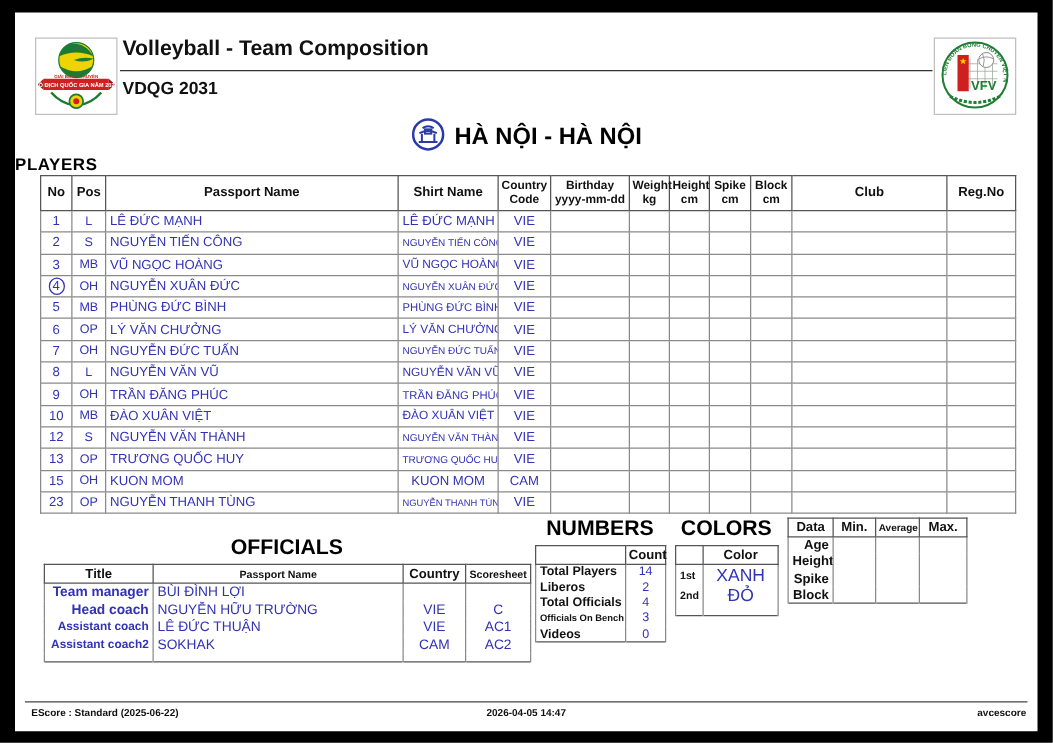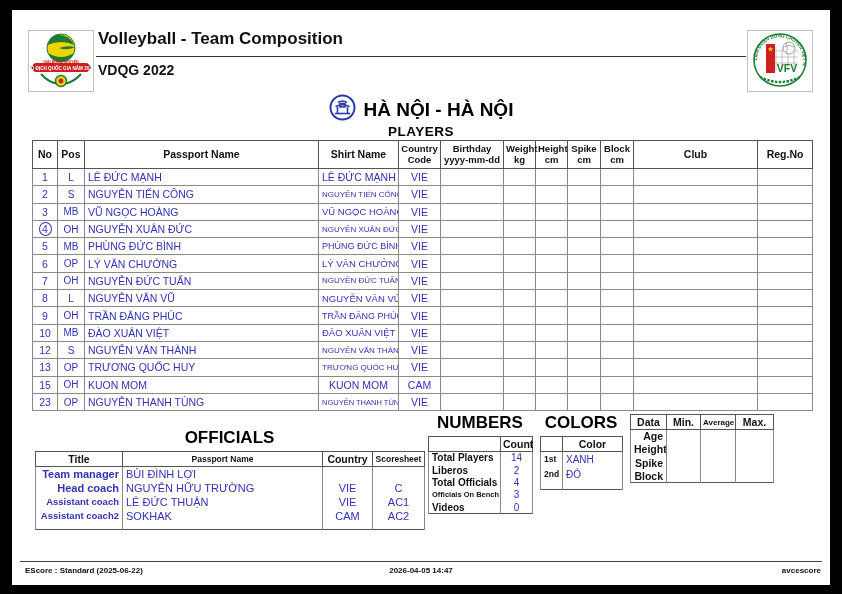--- a/index.html
+++ b/index.html
@@ -18,21 +18,21 @@
   #logo-left{left:16px;top:20px;width:66px;height:62px;}
   #logo-right{left:735px;top:20px;width:66px;height:62px;}
   .header-title{position:absolute;left:86px;top:19px;font-size:17px;font-weight:bold;color:var(--ink);}
   .header-rule{position:absolute;left:84px;top:46px;width:650px;border-top:1.5px solid #333;}
   .header-subtitle{position:absolute;left:86px;top:52px;font-size:14px;font-weight:bold;color:var(--ink);}
 
   
   .team-row{position:absolute;left:0;top:84px;width:100%;text-align:center;}
   .team-row .inner{display:inline-flex;align-items:flex-end;gap:8px;}
   .team-name{font-size:19px;font-weight:bold;color:#000;}
-  .players-heading{position:absolute;left:0;top:114px;width:100%;text-align:center;
+  .players-heading{position:absolute;left:0;top:114px;width:100%;text-align:left;
     font-size:13.5px;font-weight:bold;letter-spacing:.5px;color:#000;}
 
   
   #players-wrap{position:absolute;left:20px;top:130px;}
   table{border-collapse:collapse;table-layout:fixed;background:#fff;}
   #players-table{width:780px;}
   #players-table th{border:1px solid var(--grid-dark);font-size:10.5px;font-weight:bold;
     color:var(--ink);text-align:center;vertical-align:middle;white-space:pre-line;line-height:1.1;padding:1px 2px;}
   #players-table th.small-head{font-size:9.5px;}
   #players-table thead tr{height:28px;}
@@ -58,21 +58,21 @@
   td.off-ctr{color:var(--blue);text-align:center;}
 
   #numbers-sec{left:416px;top:403px;width:104px;}
   #numbers-table tbody tr{height:12.4px;}
   td.num-label{color:var(--ink);font-weight:bold;text-align:left;font-size:10px;}
   td.num-value{color:var(--blue);text-align:center;font-size:10px;}
 
   #colors-sec{left:528px;top:403px;width:82px;}
   #colors-table tbody tr{height:15px;}
   td.col-rank{color:var(--ink);font-weight:bold;font-size:8.5px;text-align:left;}
-  td.col-value{color:var(--blue);font-size:10px;}
+  td.col-value{color:var(--blue);text-align:center;font-size:14px;}
 
   #stats-sec{left:618px;top:404px;width:143px;}
   #stats-table th.avg{font-size:8px;margin-top:16px;}
   #stats-table tbody tr{height:13.3px;padding-left:10px;}
   td.stat-label{color:var(--ink);font-weight:bold;text-align:right;font-size:10.5px;}
 
   
   .footer-line{position:absolute;left:8px;top:551px;width:802px;border-top:1px solid #444;}
   .footer-text{position:absolute;top:556px;font-size:8px;font-weight:bold;color:#111;}
   #footer-left{left:13px;}
@@ -97,21 +97,21 @@
       <text x="32" y="38.7" text-anchor="middle" font-size="4.6" font-weight="bold" fill="#fff">VÔ ĐỊCH QUỐC GIA NĂM 2026</text>
       <path d="M12 43 Q20 52 30 53" fill="none" stroke="#1c7a34" stroke-width="2"></path>
       <path d="M52 43 Q44 52 34 53" fill="none" stroke="#1c7a34" stroke-width="2"></path>
       <circle cx="32" cy="50" r="5.5" fill="#eed402" stroke="#1c7a34" stroke-width="1.4"></circle>
       <circle cx="32" cy="50" r="2.4" fill="#cf2020"></circle>
     </svg>
   </div>
 
   <div class="header-title">Volleyball - Team Composition</div>
   <div class="header-rule"></div>
-  <div class="header-subtitle">VDQG 2022</div>
+  <div class="header-subtitle">VDQG 2031</div>
 
   <div class="logo-box" id="logo-right">
     <svg width="64" height="60" viewBox="0 0 64 60">
       <circle cx="32" cy="29" r="26" fill="#fff" stroke="#1e7e34" stroke-width="1.6"></circle>
       <defs>
           <path id="arcp" d="M 10,36 A 23,23 0 1 1 54,36" fill="none"></path>
         </defs>
       <text font-size="4.6" font-weight="bold" fill="#1e7e34">
         <textPath href="#arcp" startOffset="8%">LIÊN ĐOÀN BÓNG CHUYỀN VIỆT NAM</textPath>
       </text>

